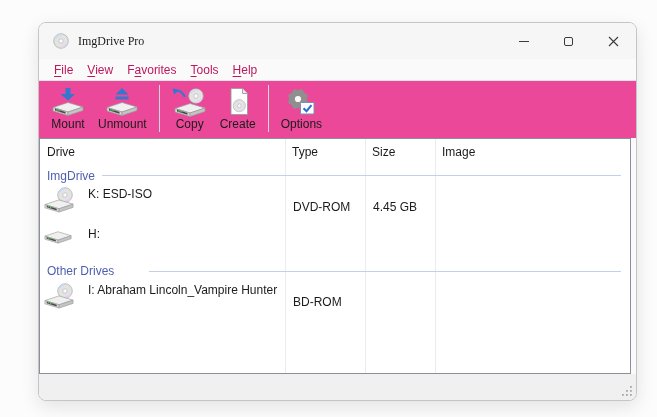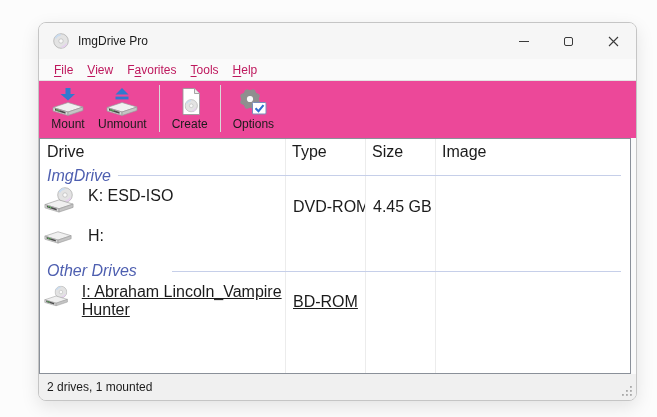--- a/index.html
+++ b/index.html
@@ -10,49 +10,49 @@
     font-family: "Liberation Sans", sans-serif;
     -webkit-font-smoothing: antialiased;
   }
   .window {
     position: absolute; left: 38px; top: 22px; width: 599px; height: 379px;
     background: #fafafa; border: 1px solid #c5c5c5; border-radius: 8px;
     box-shadow: 0 6px 18px rgba(0,0,0,.10);
     overflow: hidden; display: flex; flex-direction: column;
   }
   
-  .titlebar { flex: 0 0 36px; display: flex; align-items: center; padding-left: 14px; background: #f6f6f6; }
+  .titlebar { flex: 0 0 36px; display: flex; align-items: center; padding-left: 14px; background: #f6f6f6; font-family: Liberation Serif, serif; }
   .title { font-size: 12px; color: #1b1b1b; margin-left: 9px; }
   .controls { margin-left: auto; display: flex; height: 100%; }
   .ctl { width: 45px; display: flex; align-items: center; justify-content: center; cursor: default; }
   .glyph-min { width: 10px; height: 1px; background: #3b3b3b; display: block; }
   .glyph-max { width: 9px; height: 9px; border: 1px solid #3b3b3b; border-radius: 2px; display: block; }
   
   .menubar { flex: 0 0 21px; display: flex; align-items: center; padding-left: 8px; font-size: 12px; color: #be185d; background: #fafafa; }
   .mi { padding: 2px 7px; }
   .mn { text-decoration: underline; text-underline-offset: 2px; }
   
   .toolbar { flex: 0 0 58px; border-top: 1px solid #e3e3e3; background: #ec4899; display: flex; align-items: center; padding: 1px 4px 3px 5px; }
   .tbtn { display: flex; flex-direction: column; align-items: center; justify-content: flex-end; padding: 2px 6px; font-size: 12px; color: #1b1b1b; border-radius: 3px; }
   .tbtn svg { display: block; }
   .tsep { width: 1px; align-self: stretch; margin: 3px 6px; background: #d9d9d9; }
   
-  .listview { flex: 1 1 auto; position: relative; background: #fff; border: 1px solid #8a9099; margin-right: 5px; font-size: 16px; color: #1b1b1b; overflow: hidden; }
+  .listview { flex: 1 1 auto; position: relative; background: #fff; border: 1px solid #8a9099; margin-right: 5px; font-size: 12px; color: #1b1b1b; overflow: hidden; }
   .colline { position: absolute; top: 0; bottom: 0; width: 1px; background: #ececec; }
   .lvrow { display: grid; grid-template-columns: 245px 80px 70px 1fr; position: relative; }
   .lvhead { height: 25px; align-items: center; }
   .hcell { padding-left: 7px; }
   .grp { display: flex; align-items: center; padding-left: 7px; position: relative; }
   .grp-imgdrive { height: 23px; }
   .grp-other { height: 24px; gap: 28px; }
-  .grp-label { color: #4e5fb0; flex: 0 0 auto; font-style: italic; }
+  .grp-label { color: #4e5fb0; flex: 0 0 auto; }
   .grp-rule { flex: 1 1 auto; height: 1px; background: #c6cfe9; margin: 0 9px 0 7px; }
   .row-k { height: 40px; }
   .row-h { height: 32px; }
-  .row-i { height: 38px; text-decoration: underline; }
+  .row-i { height: 38px; }
   .c1 { display: flex; gap: 12px; padding-left: 4px; }
   .c2, .c3, .c4 { display: flex; align-items: center; padding-left: 8px; white-space: nowrap; overflow: hidden; }
   
   .statusbar { flex: 0 0 26px; background: #f0f0f0; display: flex; align-items: center; padding-left: 8px; font-size: 12px; color: #1b1b1b; position: relative; }
   .grip { position: absolute; right: 3px; bottom: 3px; }
   .hiddendefs { position: absolute; width: 0; height: 0; overflow: hidden; }
 </style>
 </head>
 <body>
 
@@ -118,20 +118,29 @@
         <svg width="36" height="30" viewBox="0 0 36 30">
           <polygon points="18,1 24.5,7.5 11.5,7.5" fill="#3079cf"></polygon>
           <rect x="11.5" y="9.6" width="13" height="2.8" fill="#3079cf"></rect>
           <use href="#drv" x="2" y="14" width="32" height="15"></use>
         </svg>
         <span>Unmount</span>
       </div>
       <div class="tsep"></div>
       <div class="tbtn">
         <svg width="36" height="30" viewBox="0 0 36 30">
+          <use href="#disc" x="16" y="1" width="16" height="16"></use>
+          <path d="M13,10 C10,4 6.5,2.5 2.5,4.5" stroke="#3079cf" stroke-width="2" fill="none"></path>
+          <polygon points="0.5,1.5 7,2.8 2.2,7.5" fill="#3079cf"></polygon>
+          <use href="#drv" x="2" y="15" width="32" height="15"></use>
+        </svg>
+        <span>Copy</span>
+      </div>
+      <div class="tbtn">
+        <svg width="36" height="30" viewBox="0 0 36 30">
           <path d="M11,1.5 h11.5 l5,5 v21 h-16.5 z" fill="#ffffff" stroke="#9b9b9b" stroke-width="0.9"></path>
           <path d="M22.5,1.5 v5 h5" fill="#ededed" stroke="#9b9b9b" stroke-width="0.9"></path>
           <use href="#disc" x="12.5" y="12" width="13.5" height="13.5"></use>
         </svg>
         <span>Create</span>
       </div>
       <div class="tsep"></div>
       <div class="tbtn">
         <svg width="36" height="30" viewBox="0 0 36 30">
           <g transform="translate(15,12)">
@@ -201,21 +210,20 @@
           </svg>
           <span>I: Abraham Lincoln_Vampire Hunter</span>
         </div>
         <div class="c2">BD-ROM</div>
         <div class="c3"></div>
         <div class="c4"></div>
       </div>
     </div>
 
     <div class="statusbar">
-      <span>2 drives, 1 mounted</span>
       <svg class="grip" width="12" height="12" viewBox="0 0 12 12">
         <g fill="#a8a8a8">
           <rect x="9" y="1" width="1.8" height="1.8"></rect>
           <rect x="5" y="5" width="1.8" height="1.8"></rect>
           <rect x="9" y="5" width="1.8" height="1.8"></rect>
           <rect x="1" y="9" width="1.8" height="1.8"></rect>
           <rect x="5" y="9" width="1.8" height="1.8"></rect>
           <rect x="9" y="9" width="1.8" height="1.8"></rect>
         </g>
       </svg>

